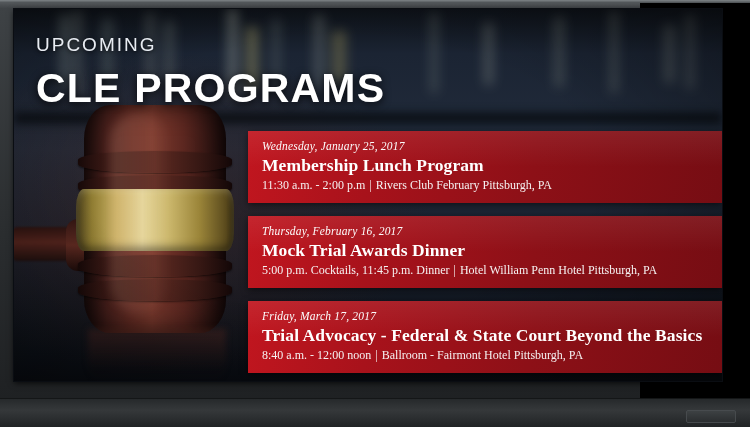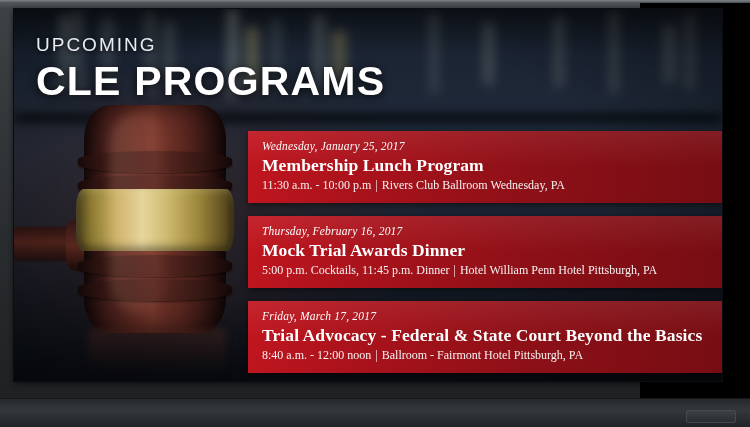--- a/index.html
+++ b/index.html
@@ -191,21 +191,21 @@
   }
   .kicker {
     font-size: 19px;
     letter-spacing: 2.0px;
     color: #e8ecf2;
     font-weight: 400;
     line-height: 1;
     text-shadow: 0 1px 4px rgba(0,0,0,.8);
   }
   .headline {
-    margin-top: 7px;
+    margin-top: 14px;
     font-size: 41px;
     font-weight: bold;
     letter-spacing: 1.2px;
     color: #ffffff;
     line-height: 1;
     text-shadow: 0 2px 8px rgba(0,0,0,.85);
   }
   .clock {
     position: absolute;
     right: 22px;
@@ -319,21 +319,21 @@
         <div class="headline">CLE PROGRAMS</div>
       </div>
     </div>
 
     <div class="events">
 
       <div class="event-card">
         <div class="event-date">Wednesday, January 25, 2017</div>
         <div class="event-title">Membership Lunch Program</div>
         <div class="event-details">
-          <span>11:30 a.m. - 10:00 p.m</span><span class="sep">|</span><span>Rivers Club Ballroom Wednesday, PA</span>
+          <span>11:30 a.m. - 2:00 p.m</span><span class="sep">|</span><span>Rivers Club February Pittsburgh, PA</span>
         </div>
       </div>
 
       <div class="event-card">
         <div class="event-date">Thursday, February 16, 2017</div>
         <div class="event-title">Mock Trial Awards Dinner</div>
         <div class="event-details">
           <span>5:00 p.m. Cocktails, 11:45 p.m. Dinner</span><span class="sep">|</span><span>Hotel William Penn Hotel Pittsburgh, PA</span>
         </div>
       </div>

